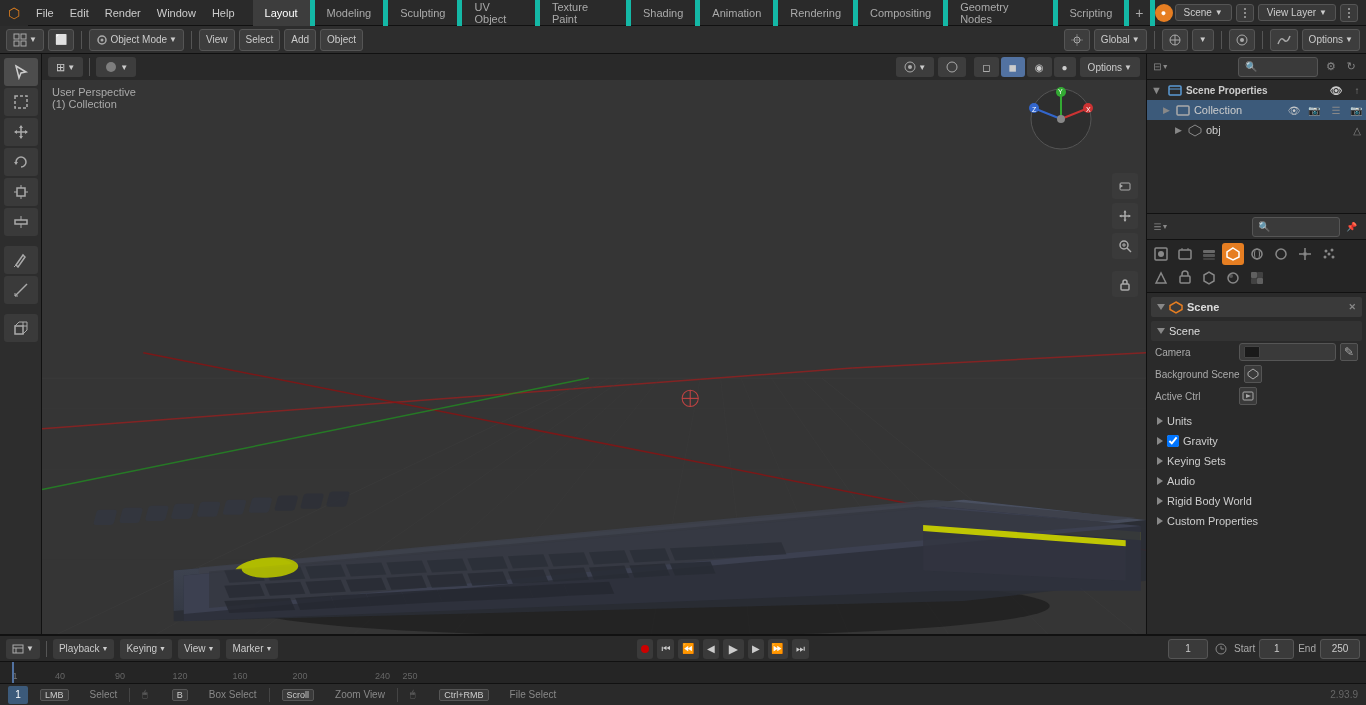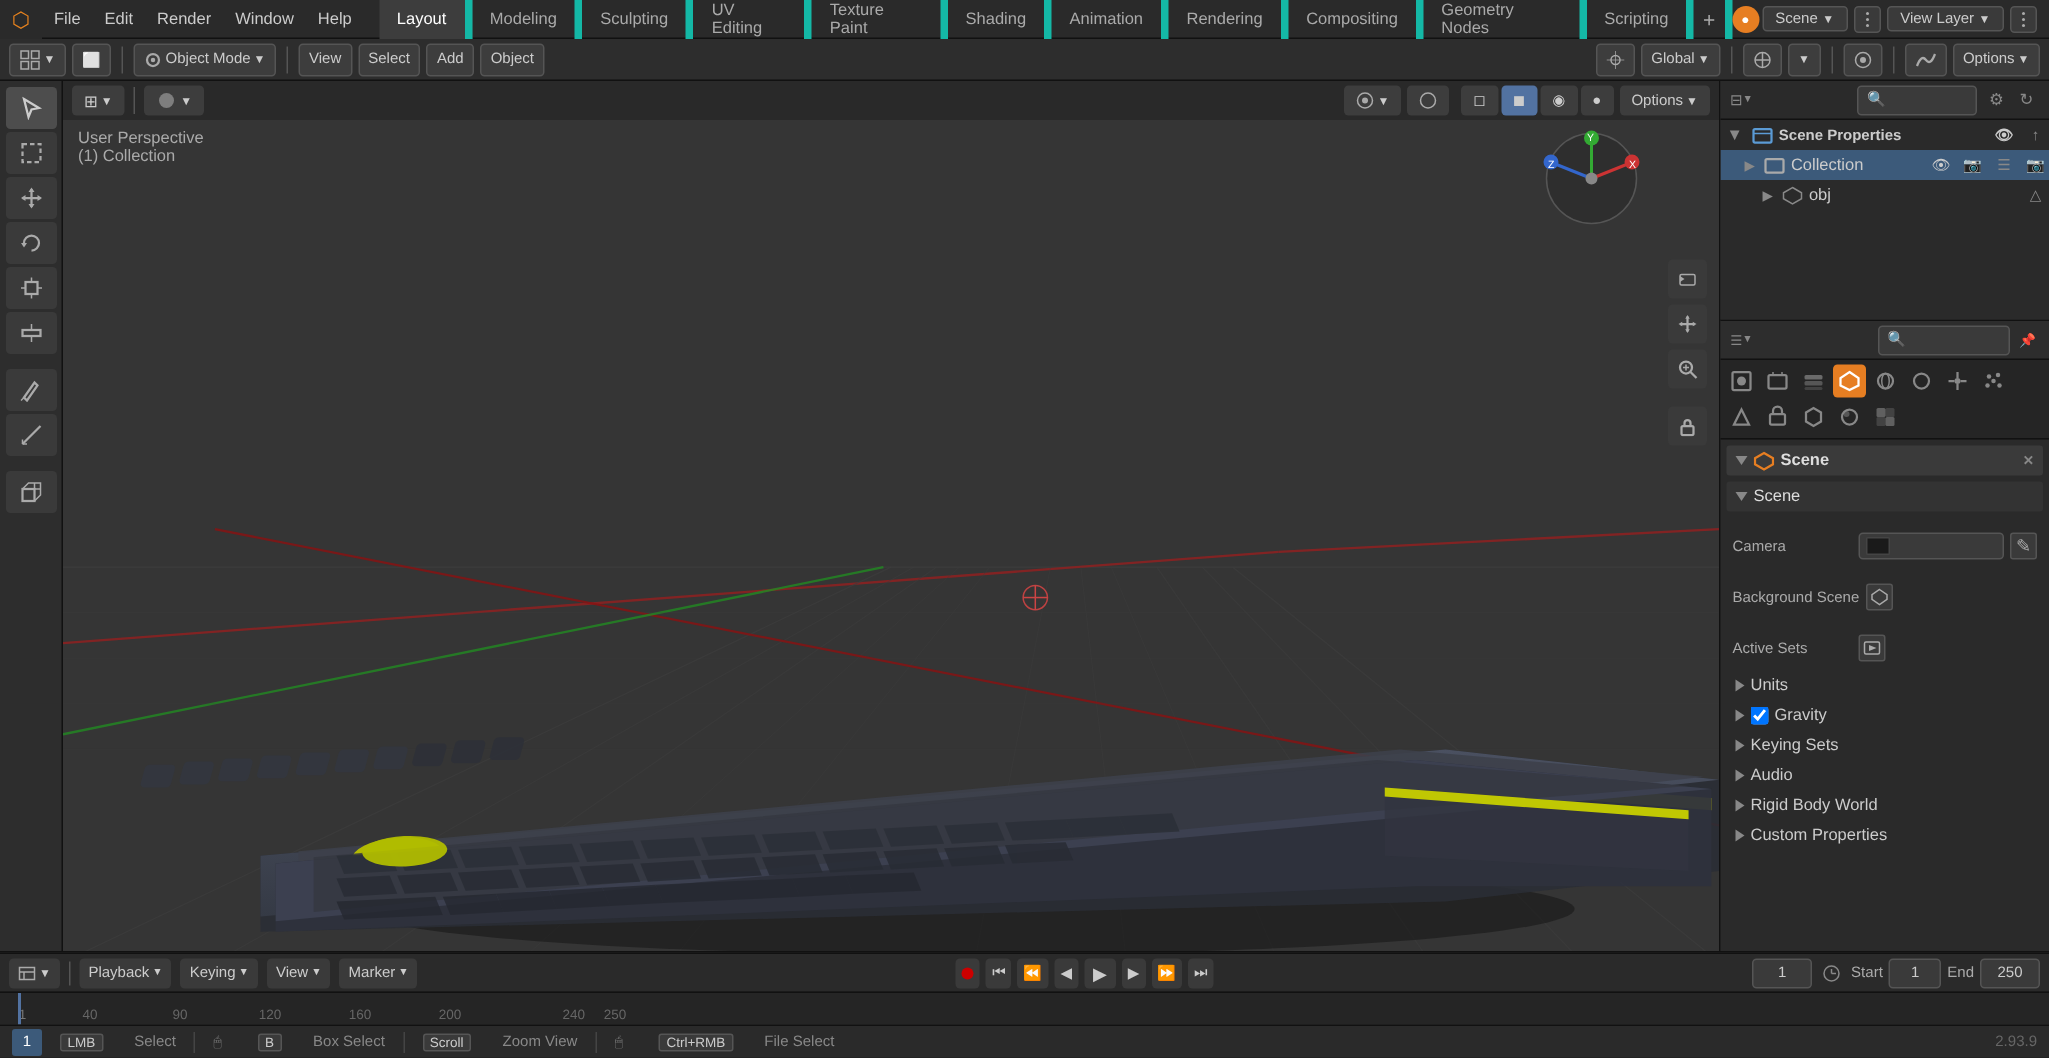--- a/index.html
+++ b/index.html
@@ -267,21 +267,20 @@
       font-size: 11px;
       font-weight: bold;
       color: #ddd;
     }
     .prop-row {
       display: flex;
       align-items: center;
       height: 22px;
       padding: 0 4px;
       gap: 4px;
-      margin-top: 12px;
     }
     .prop-label {
       color: #aaa;
       font-size: 10px;
       min-width: 80px;
     }
     .prop-value {
       flex: 1;
       background: #3a3a3a;
       border: 1px solid #555;
@@ -460,21 +459,21 @@
     <div class="menu-item">File</div>
     <div class="menu-item">Edit</div>
     <div class="menu-item">Render</div>
     <div class="menu-item">Window</div>
     <div class="menu-item">Help</div>
 
     <div class="workspace-tabs">
       <div class="workspace-tab active">Layout</div>
       <div class="workspace-tab">Modeling</div>
       <div class="workspace-tab">Sculpting</div>
-      <div class="workspace-tab">UV Editing</div>
+      <div class="workspace-tab">UV Object</div>
       <div class="workspace-tab">Texture Paint</div>
       <div class="workspace-tab">Shading</div>
       <div class="workspace-tab">Animation</div>
       <div class="workspace-tab">Rendering</div>
       <div class="workspace-tab">Compositing</div>
       <div class="workspace-tab">Geometry Nodes</div>
       <div class="workspace-tab">Scripting</div>
       <div class="workspace-tab" style="font-size:14px; padding:0 6px;">+</div>
     </div>
 
@@ -1076,21 +1075,21 @@
               <div style="display:flex;align-items:center;gap:2px;flex:1;">
                 <div style="width:18px;height:18px;display:flex;align-items:center;justify-content:center;cursor:pointer;color:#aaa;font-size:12px;background:#3a3a3a;border:1px solid #555;border-radius:2px;">
                   <svg width="12" height="12" viewBox="0 0 12 12">
                       <polygon points="6,1 11,4.5 11,7.5 6,11 1,7.5 1,4.5" fill="none" stroke="#aaa" stroke-width="1"></polygon>
                     </svg>
                 </div>
               </div>
             </div>
 
             <div class="prop-row">
-              <span class="prop-label">Active Sets</span>
+              <span class="prop-label">Active Ctrl</span>
               <div style="display:flex;align-items:center;gap:2px;flex:1;">
                 <div style="width:18px;height:18px;display:flex;align-items:center;justify-content:center;cursor:pointer;color:#aaa;font-size:12px;background:#3a3a3a;border:1px solid #555;border-radius:2px;">
                   <svg width="12" height="12" viewBox="0 0 12 12">
                       <rect x="1" y="2" width="10" height="8" rx="1" fill="none" stroke="#aaa" stroke-width="1"></rect>
                       <polygon points="4,4 9,6 4,8" fill="#aaa"></polygon>
                     </svg>
                 </div>
               </div>
             </div>
           </div>

